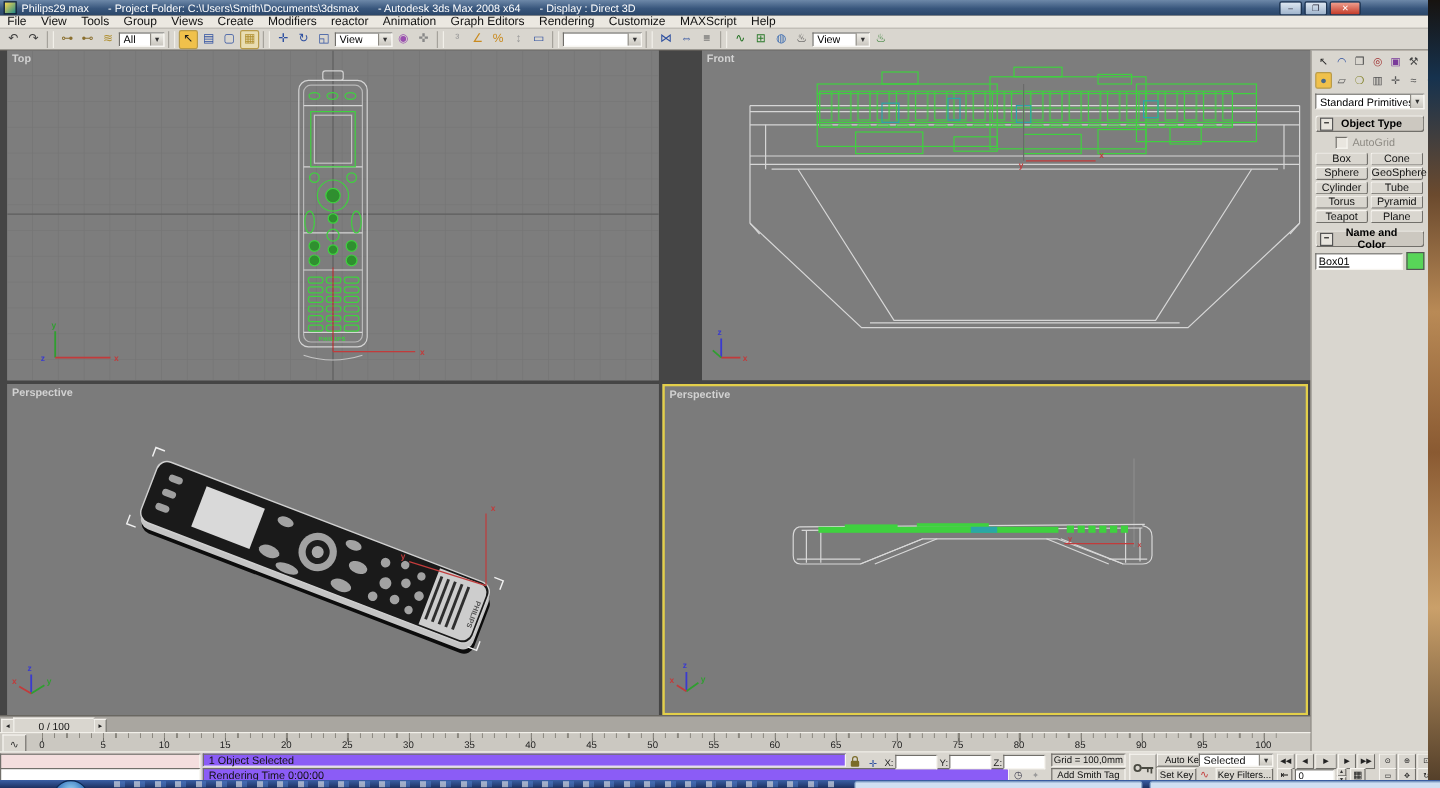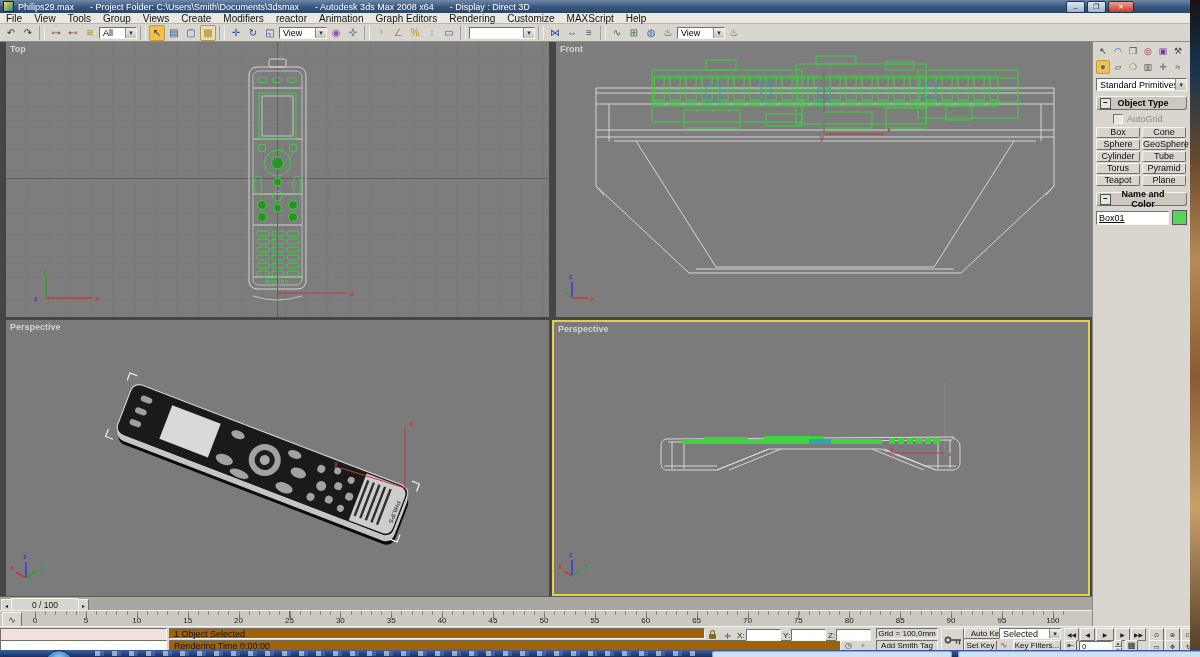--- a/index.html
+++ b/index.html
@@ -89,21 +89,21 @@
   .ticks-major{position:absolute;left:30px;top:0;width:1034px;height:7px;
     background:repeating-linear-gradient(90deg,#6f6d67 0 1px,transparent 1px 50.9px);
     background-position:5px 0;}
   .ruler-labels{position:absolute;left:25px;top:5px;width:1038px;display:flex;
     justify-content:space-between;}
   .ruler-labels span{width:20px;text-align:center;font-size:8px;color:#222;}
 
   
   .statusbar{left:0;top:626px;width:1200px;height:24px;background:#d9d6cf;
     border-top:1px solid #f2f0ea;box-sizing:border-box;font-size:9px;color:#111;}
-  .field{display:flex;align-items:center;padding-left:4px;box-sizing:border-box;background:#a16207;}
+  .field{display:flex;align-items:center;padding-left:4px;box-sizing:border-box;background:#8b5cf6;}
   .gridbox{display:flex;align-items:center;justify-content:center;font-size:8px;
     border:1px solid;border-color:#716f6a #f7f5f0 #f7f5f0 #716f6a;box-sizing:border-box;}
   .lbl{font-size:8px;color:#222;}
   .sb-btn{height:11px;font-size:8px;display:flex;align-items:center;justify-content:center;box-sizing:border-box;}
   .btnrow{display:flex;gap:1px;}
   .btnrow .tb-ic{min-width:13px;height:11px;font-size:6px;background:#d9d6cf;
     border:1px solid;border-color:#f7f5f0 #716f6a #716f6a #f7f5f0;border-radius:1px;color:#222;}
   .lock{width:7px;height:5px;background:#7a6b28;border-radius:1px;position:relative;display:block;margin-top:4px;}
   .lock:before{content:"";position:absolute;left:1px;top:-4px;width:3px;height:4px;
     border:1px solid #7a6b28;border-bottom:none;border-radius:3px 3px 0 0;}
@@ -284,21 +284,21 @@
         <g>
           <line x1="40" y1="256" x2="40" y2="234" stroke="#2f9f2f" stroke-width="1.5"></line>
           <line x1="40" y1="256" x2="86" y2="256" stroke="#c23b3b" stroke-width="1.5"></line>
           <text x="37" y="231" font-size="7" fill="#2f9f2f">y</text>
           <text x="28" y="259" font-size="7" fill="#3a3ad0">z</text>
           <text x="89" y="259" font-size="7" fill="#c23b3b">x</text>
         </g>
       </svg>
     </div>
 
-    <div class="viewport" style="left:556px;top:0;width:538px;height:224px">
+    <div class="viewport" style="left:585px;top:0;width:538px;height:224px">
       <div class="vp-label">Front</div>
       <svg width="538" height="275" viewBox="0 0 538 275">
         <defs>
           <pattern id="keys" width="16" height="30" patternUnits="userSpaceOnUse">
             <rect x="2" y="2" width="10" height="26" fill="none" stroke="#3fd13f" stroke-width="1"></rect>
           </pattern>
         </defs>
         <rect width="538" height="275" fill="#7d7d7d"></rect>
         <g>
           <g stroke="#d6d6d6" fill="none" stroke-width="1">

